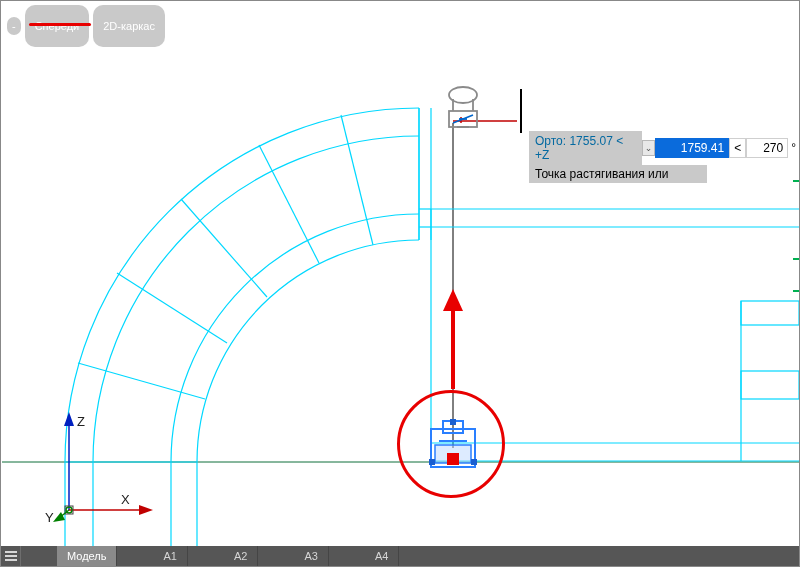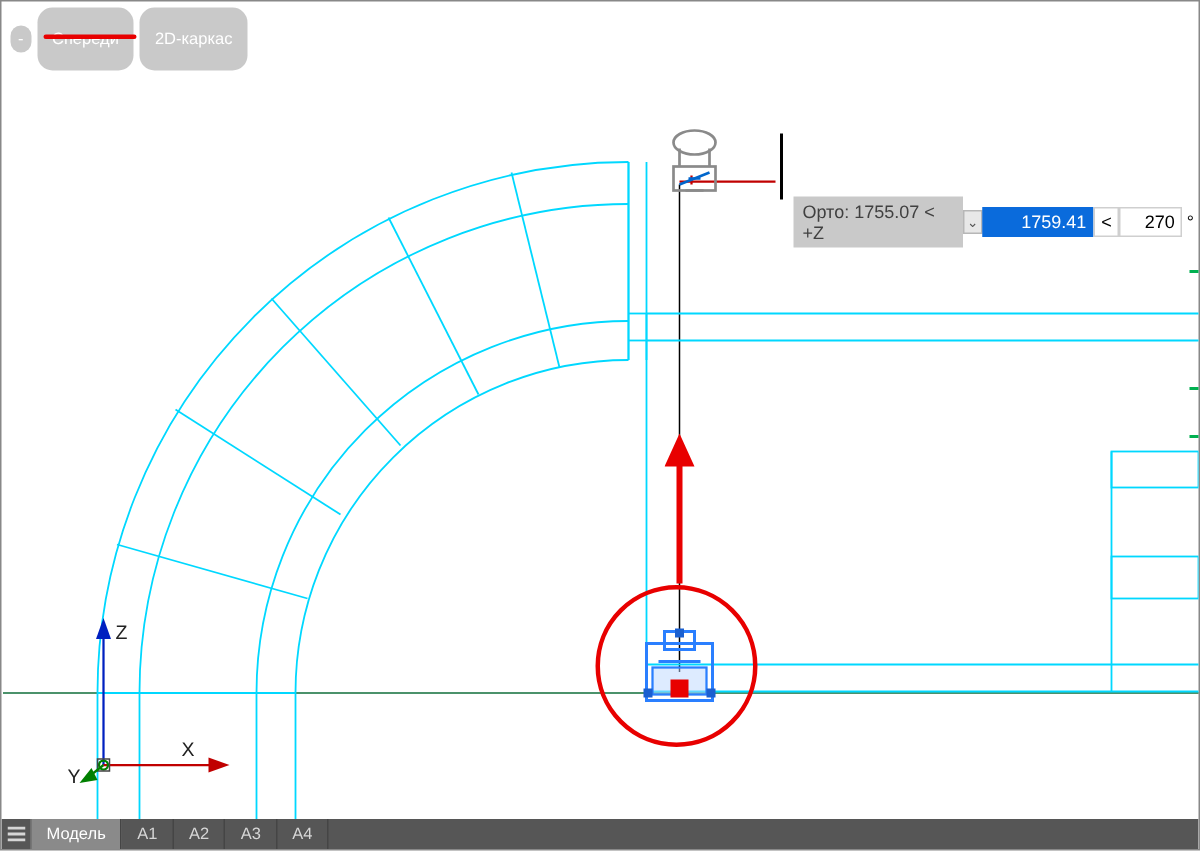--- a/index.html
+++ b/index.html
@@ -14,29 +14,29 @@
 
   
   .canvas { position: absolute; inset: 0; }
 
   
   .triad { position: absolute; left: 34px; bottom: 40px; width: 120px; height: 120px; pointer-events:none; }
 
   
   .tooltip-box { position: absolute; left: 528px; top: 130px; }
   .tt-row1 { display:flex; align-items:center; }
-  .tt-grey { background: #c9c9c9; color:#404040; padding: 3px 6px; font-size:12px; }
+  .tt-grey { background: #c9c9c9; color:#0369a1; padding: 3px 6px; font-size:12px; }
   .tt-drop { width:14px; background:#e8e8e8; border:1px solid #b7b7b7; text-align:center; font-size:9px; line-height:14px; color:#555; cursor:pointer; }
   .tt-input { background:#0a6bdc; color:#fff; padding:2px 4px; width:74px; border:1px solid #0a6bdc; font-size:12px; text-align:right; }
   .tt-angle { background:#fff; color:#000; padding:2px 4px; border:1px solid #cfcfcf; font-size:12px; }
   .tt-deg { padding:2px 3px; font-size:12px; }
   .tt-row2 { background:#c9c9c9; color:#000; padding:2px 6px; font-size:12px; width:178px; }
 
   
-  .bottom-bar { position: absolute; left:0; right:0; bottom:0; height:20px; background:#565656; display:flex; align-items:stretch; color:#d6d6d6; font-size:11px; }
+  .bottom-bar { position: absolute; left:0; right:0; bottom:0; height:20px; background:#565656; display:flex; align-items:stretch; color:#d6d6d6; font-size:11px;gap:36px; }
   .bb-btn { width:20px; display:flex; align-items:center; justify-content:center; border-right:1px solid #6e6e6e; cursor:pointer; }
   .bb-btn svg { display:block; }
   .tab { padding: 3px 10px; border-right:1px solid #454545; cursor:pointer; line-height:14px; }
   .tab.active { background:#8a8a8a; color:#fff; }
 
   
   .red-circle { position:absolute; border:3px solid #e80000; border-radius:50%; width:108px; height:108px; left:396px; top:389px; pointer-events:none; }
   .red-arrow { position:absolute; left:442px; top:288px; pointer-events:none; }
 
 </style>
@@ -162,20 +162,21 @@
 
 <div class="tooltip-box">
   <div class="tt-row1">
     <div class="tt-grey">Орто: 1755.07 &lt; +Z</div>
     <div class="tt-drop">⌄</div>
     <input class="tt-input" value="1759.41" style="">
     <span class="tt-angle">&lt;</span>
     <input class="tt-angle" style="width: 42px; text-align: right;" value="270">
     <span class="tt-deg">°</span>
   </div>
+  <div class="tt-row2">Точка растягивания или</div>
 </div>
 
 <div class="bottom-bar">
   <div class="bb-btn">
     <svg width="12" height="10">
       <line x1="0" y1="1" x2="12" y2="1" stroke="#d6d6d6" stroke-width="2"></line>
       <line x1="0" y1="5" x2="12" y2="5" stroke="#d6d6d6" stroke-width="2"></line>
       <line x1="0" y1="9" x2="12" y2="9" stroke="#d6d6d6" stroke-width="2"></line>
     </svg>
   </div>

